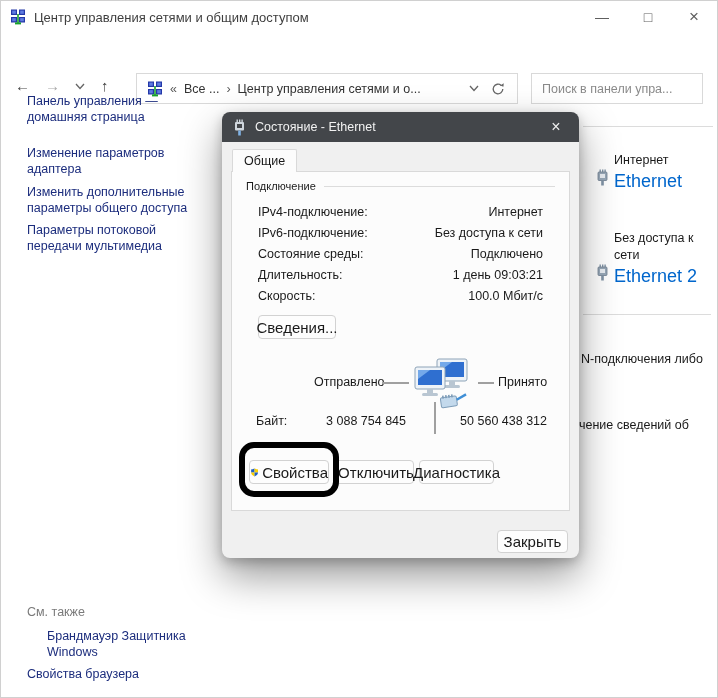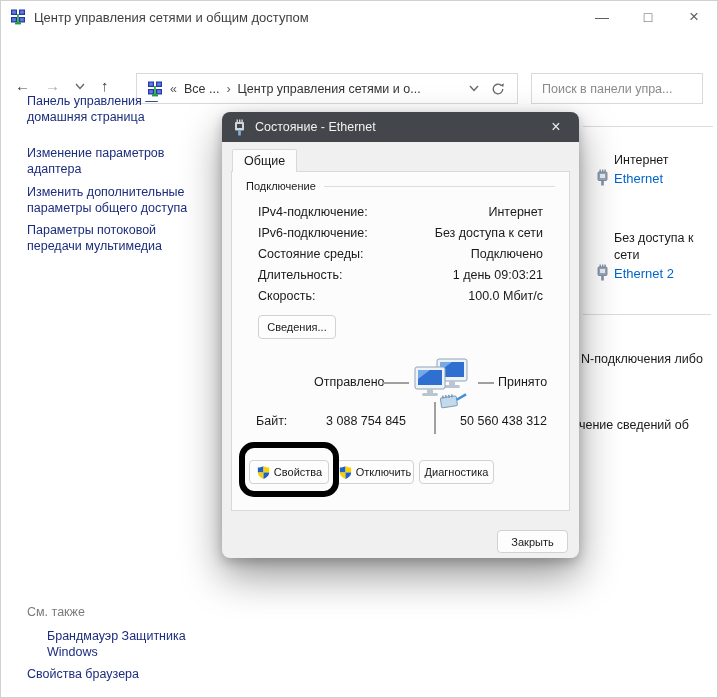--- a/index.html
+++ b/index.html
@@ -30,36 +30,36 @@
   .searchbox input { border:none; outline:none; flex:1; margin-left:10px; font-size:12.5px; color:#333; font-family:"Liberation Sans",sans-serif; background:transparent; }
   .searchbox input::placeholder { color:#8a8a8a; }
   .searchbox .mag { margin-right:10px; }
   
   .side-link { position:absolute; left:26px; width:185px; font-size:12.5px; line-height:16px; color:#1c2d7d; cursor:pointer; }
   .see-also-h { position:absolute; left:26px; top:604px; font-size:12.5px; color:#7a7a7a; }
   
   .page-heading { position:absolute; left:221px; top:84px; width:490px; font-size:15.5px; color:#20308e; }
   .divider { position:absolute; height:1px; background:#dcdcdc; }
   .net-status { position:absolute; font-size:12.5px; color:#1a1a1a; }
-  .net-link { position:absolute; font-size:13px; color:#0066cc; cursor:pointer; white-space:nowrap; }
+  .net-link { position:absolute; font-size:18px; color:#0066cc; cursor:pointer; white-space:nowrap; }
   .plug { position:absolute; }
   .partial-txt { position:absolute; font-size:12.5px; color:#1a1a1a; white-space:nowrap; }
   
   .dialog { position:absolute; left:221px; top:111px; width:357px; height:446px; background:#f0f0f0;
     border-radius:8px; box-shadow:0 18px 40px rgba(0,0,0,.40), 0 4px 12px rgba(0,0,0,.22); z-index:10; }
   .dlg-titlebar { position:absolute; left:0; top:0; right:0; height:30px; background:#43464a; border-radius:8px 8px 0 0; display:flex; align-items:center; }
   .dlg-titlebar .dlg-title { margin-left:9px; color:#f2f2f2; font-size:12.5px; }
   .dlg-titlebar .dlg-plug { margin-left:11px; display:flex; }
   .dlg-close { position:absolute; right:1px; top:0; width:44px; height:30px; color:#eee; font-size:16px; display:flex; align-items:center; justify-content:center; border-radius:0 8px 0 0; }
   .dlg-tab { position:absolute; left:10px; top:37px; height:23px; padding:0 11px; background:#fcfcfc; border:1px solid #d9d9d9; border-bottom:none; font-size:12.5px; display:flex; align-items:center; z-index:2; border-radius:2px 2px 0 0; }
   .dlg-panel { position:absolute; left:9px; top:59px; width:339px; height:340px; background:#fcfcfc; border:1px solid #d9d9d9; z-index:1; }
   .grp-head { position:absolute; left:14px; right:14px; display:flex; align-items:center; font-size:11px; }
   .grp-head .grp-line { flex:1; height:1px; background:#dcdcdc; margin-left:8px; }
   .conn-row { position:absolute; left:26px; right:26px; display:flex; justify-content:space-between; font-size:12.5px; white-space:nowrap; }
-  .w-btn { background:#fdfdfd; border:1px solid #d2d2d2; border-radius:4px; font-size:11px; color:#1a1a1a;
+  .w-btn { background:#fdfdfd; border:1px solid #d2d2d2; border-radius:4px; font-size:15px; color:#1a1a1a;
     display:flex; align-items:center; justify-content:center; gap:3px; font-family:"Liberation Sans",sans-serif; cursor:default; }
   .details-btn { position:absolute; left:26px; top:143px; width:78px; height:24px; }
   .act-label { position:absolute; font-size:12.5px; }
   .act-dash { position:absolute; height:2px; background:#a0a0a0; }
   .act-vbar { position:absolute; width:2px; background:#a0a0a0; }
   .bytes-val { position:absolute; font-size:12.5px; text-align:right; white-space:nowrap; }
   .props-btn { position:absolute; left:17px; top:288px; width:80px; height:24px; }
   .disable-btn { position:absolute; left:103px; top:288px; width:79px; height:24px; }
   .diag-btn { position:absolute; left:187px; top:288px; width:75px; height:24px; }
   .close-dlg-btn { position:absolute; right:11px; top:418px; width:71px; height:23px; }

